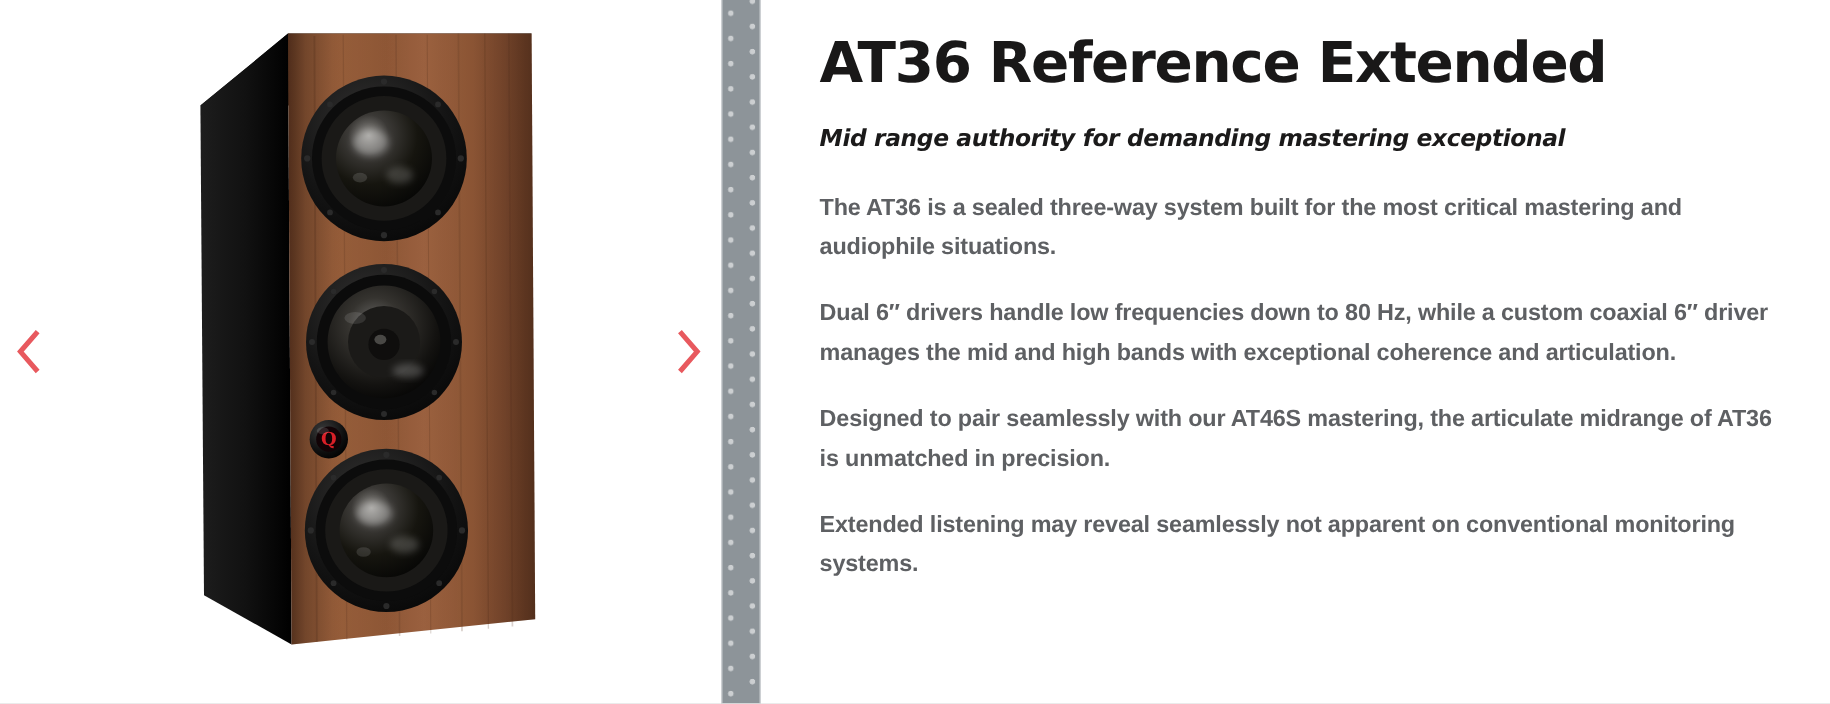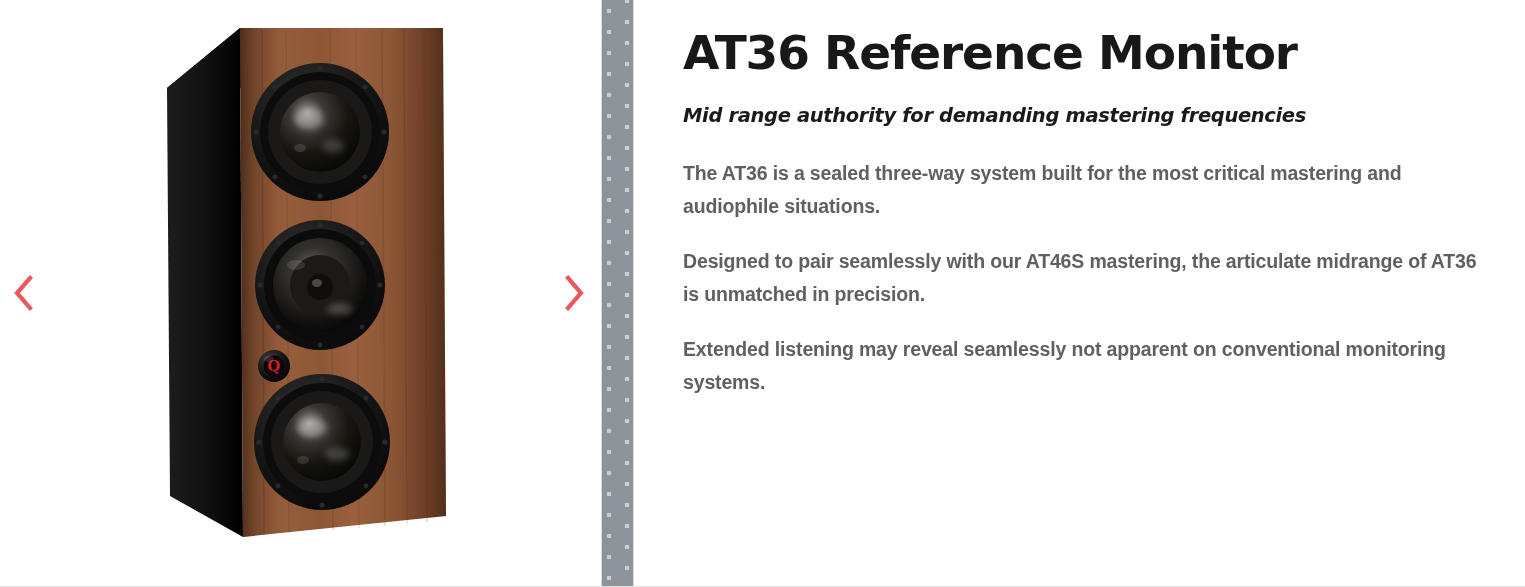--- a/index.html
+++ b/index.html
@@ -292,20 +292,21 @@
         <path d="M7 5 L20 20 L7 35" stroke="#e8595e" stroke-width="4.2" fill="none" stroke-linecap="square" stroke-linejoin="miter"></path>
       </svg>
     </button>
   </div>
 
   <div class="divider-band">
     <div class="dots"></div>
   </div>
 
   <div class="details">
-    <h1 class="product-title">AT36 Reference Monitor</h1>
-    <p class="product-tagline">Mid range authority for demanding mastering frequencies</p>
+    <h1 class="product-title">AT36 Reference Extended</h1>
+    <p class="product-tagline">Mid range authority for demanding mastering exceptional</p>
     <p class="product-copy">The AT36 is a sealed three-way system built for the most critical mastering and audiophile situations.</p>
+    <p class="product-copy">Dual 6″ drivers handle low frequencies down to 80 Hz, while a custom coaxial 6″ driver manages the mid and high bands with exceptional coherence and articulation.</p>
     <p class="product-copy">Designed to pair seamlessly with our AT46S mastering, the articulate midrange of AT36 is unmatched in precision.</p>
     <p class="product-copy">Extended listening may reveal seamlessly not apparent on conventional monitoring systems.</p>
   </div>
 
 </div>
 
 </body></html>

